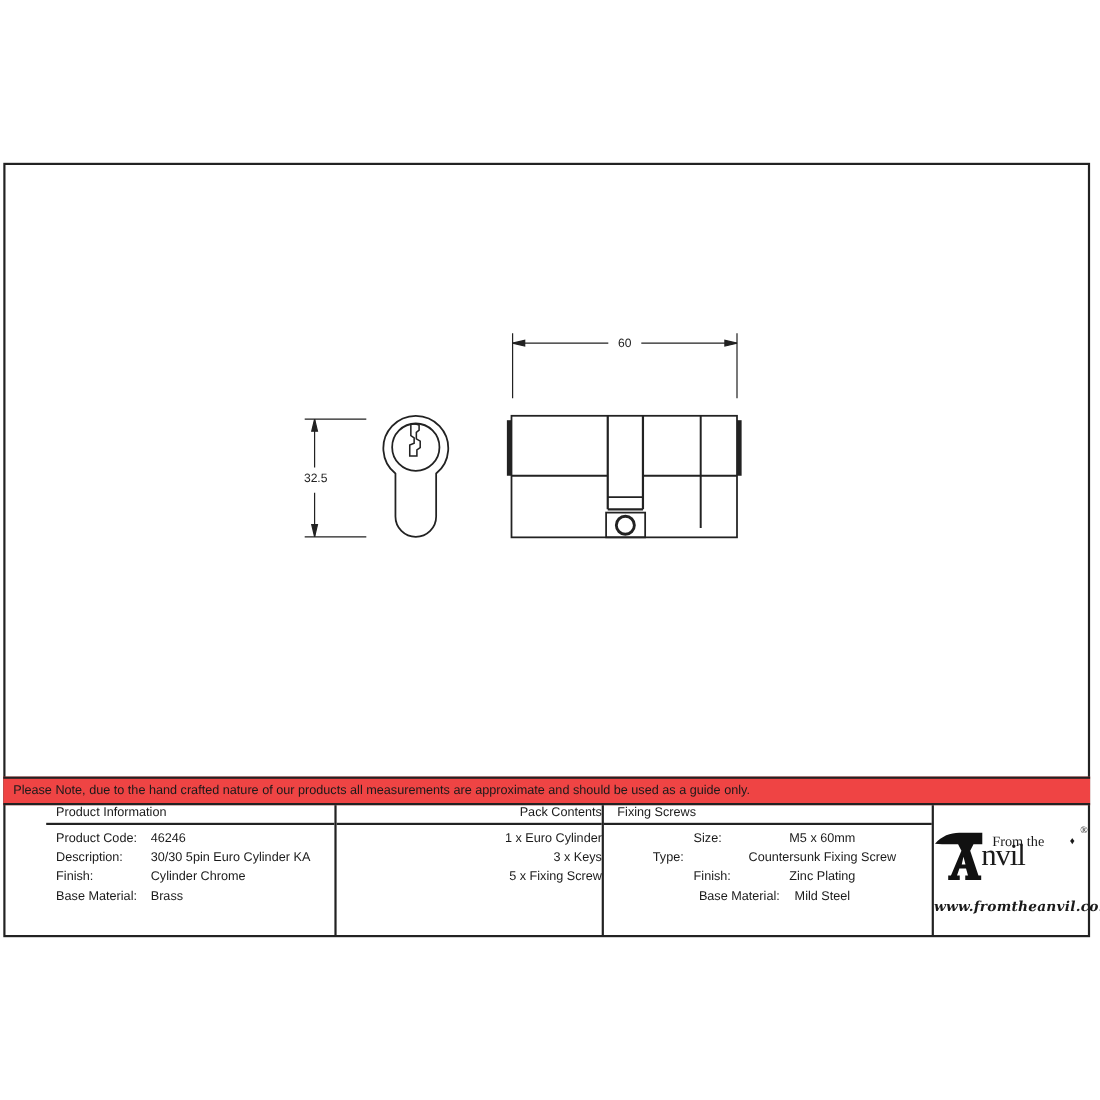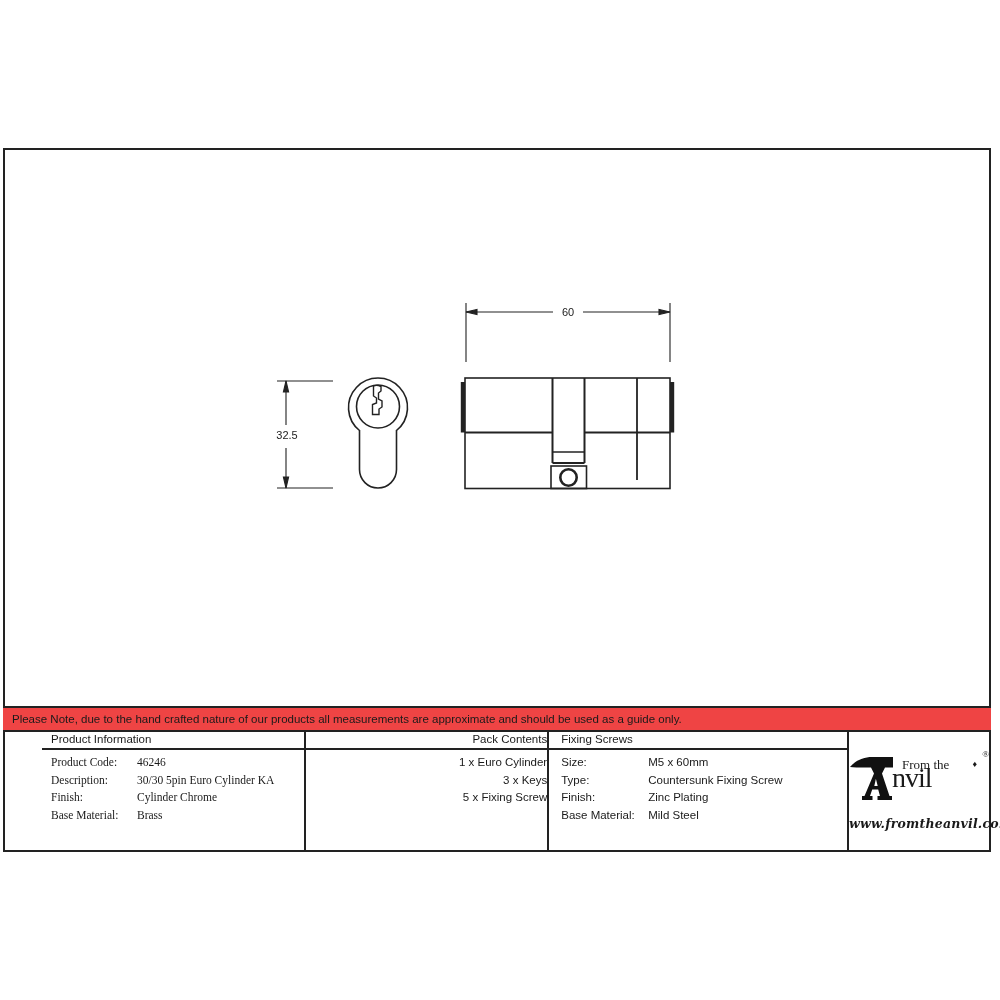--- a/index.html
+++ b/index.html
@@ -35,22 +35,22 @@
   .col-pack{width:258px;text-align:right;}
   .col-fixing{width:318px;}
   .col-logo{flex:1;border-right:none;display:flex;align-items:center;justify-content:center;}
   .col-header{
     height:18px;box-sizing:border-box;border-bottom:2px solid #222;
     line-height:15px;padding-left:9px;
   }
   .col-fixing .col-header{padding-left:12px;}
   .col-body{padding-top:4px;}
   .spec-row{display:flex;line-height:17.6px;}
-  .col-product .spec-row{padding-left:9px;font-family:Liberation Serif, serif;}
-  .col-fixing .spec-row{padding-left:12px;}
+  .col-product .spec-row{padding-left:9px;}
+  .col-fixing .spec-row{padding-left:12px;justify-content:center;}
   .spec-label{flex:0 0 auto;}
   .col-product .spec-label{width:86px;}
   .col-fixing .spec-label{width:87px;}
   .pack-item{line-height:17.6px;padding-left:9px;}
   
   .logo{position:relative;width:140px;height:92px;}
   .anvil-a{position:absolute;left:0;top:8px;width:46px;height:48px;}
   .from-the{
     position:absolute;left:53px;top:12px;
     font-family:"Liberation Serif", serif;font-size:13px;white-space:nowrap;

